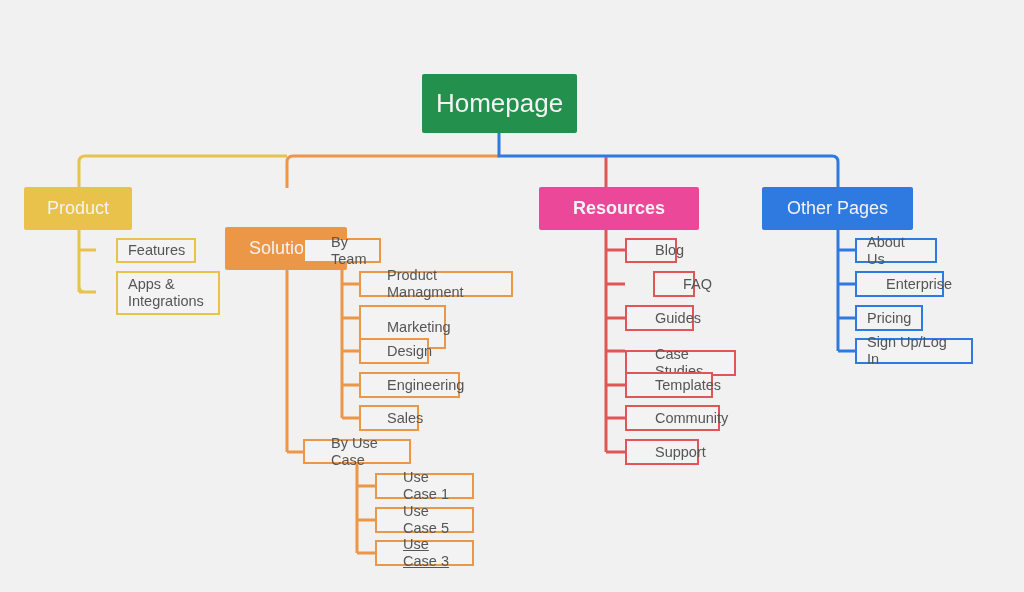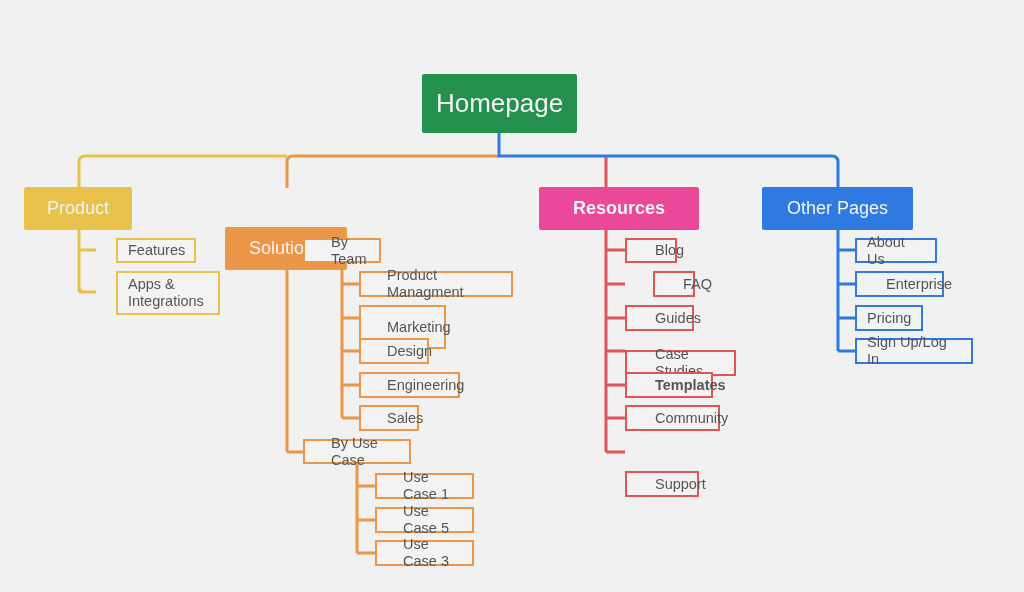--- a/index.html
+++ b/index.html
@@ -49,26 +49,26 @@
 
 <div class="node leaf orange" style="left:303px;top:238px;width:78px;height:25px;">By Team</div>
 <div class="node leaf orange" style="left:359px;top:271px;width:154px;height:26px;">Product Managment</div>
 <div class="node leaf orange" style="left:359px;top:305px;width:87px;height:44px;">Marketing</div>
 <div class="node leaf orange" style="left:359px;top:338px;width:70px;height:26px;">Design</div>
 <div class="node leaf orange" style="left:359px;top:372px;width:101px;height:26px;">Engineering</div>
 <div class="node leaf orange" style="left:359px;top:405px;width:60px;height:26px;">Sales</div>
 <div class="node leaf orange" style="left:303px;top:439px;width:108px;height:25px;">By Use Case</div>
 <div class="node leaf orange" style="left:375px;top:473px;width:99px;height:26px;">Use Case 1</div>
 <div class="node leaf orange" style="left:375px;top:507px;width:99px;height:26px;">Use Case 5</div>
-<div class="node leaf orange" style="left:375px;top:540px;width:99px;height:26px;">Use Case 3</div>
+<div class="node leaf orange" style="left:375px;top:540px;width:99px;height:26px;text-decoration:underline;">Use Case 3</div>
 
 <div class="node leaf red" style="left:625px;top:238px;width:52px;height:25px;">Blog</div>
 <div class="node leaf red" style="left:625px;top:271px;width:42px;height:26px;margin-left:28px;">FAQ</div>
 <div class="node leaf red" style="left:625px;top:305px;width:69px;height:26px;">Guides</div>
 <div class="node leaf red" style="left:625px;top:338px;width:111px;height:26px;margin-top:12px;">Case Studies</div>
-<div class="node leaf red" style="left:625px;top:372px;width:88px;height:26px;font-weight:bold;">Templates</div>
+<div class="node leaf red" style="left:625px;top:372px;width:88px;height:26px;">Templates</div>
 <div class="node leaf red" style="left:625px;top:405px;width:95px;height:26px;">Community</div>
-<div class="node leaf red" style="left:625px;top:439px;width:74px;height:26px;margin-top:32px;">Support</div>
+<div class="node leaf red" style="left:625px;top:439px;width:74px;height:26px;">Support</div>
 
 <div class="node leaf blue" style="left:855px;top:238px;width:82px;height:25px;">About Us</div>
 <div class="node leaf blue" style="left:855px;top:271px;width:89px;height:26px;padding-left:29px;">Enterprise</div>
 <div class="node leaf blue" style="left:855px;top:305px;width:68px;height:26px;">Pricing</div>
 <div class="node leaf blue" style="left:855px;top:338px;width:118px;height:26px;">Sign Up/Log In</div>
 
 </body></html>

